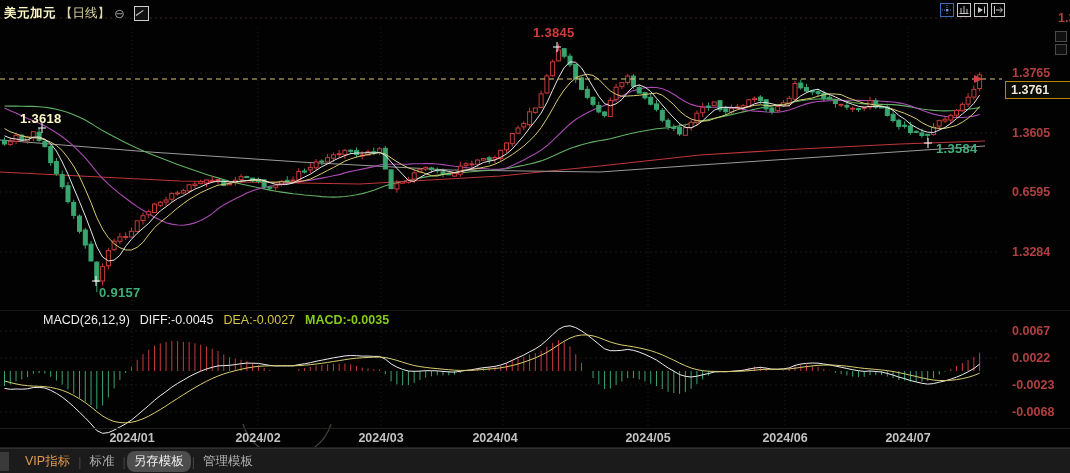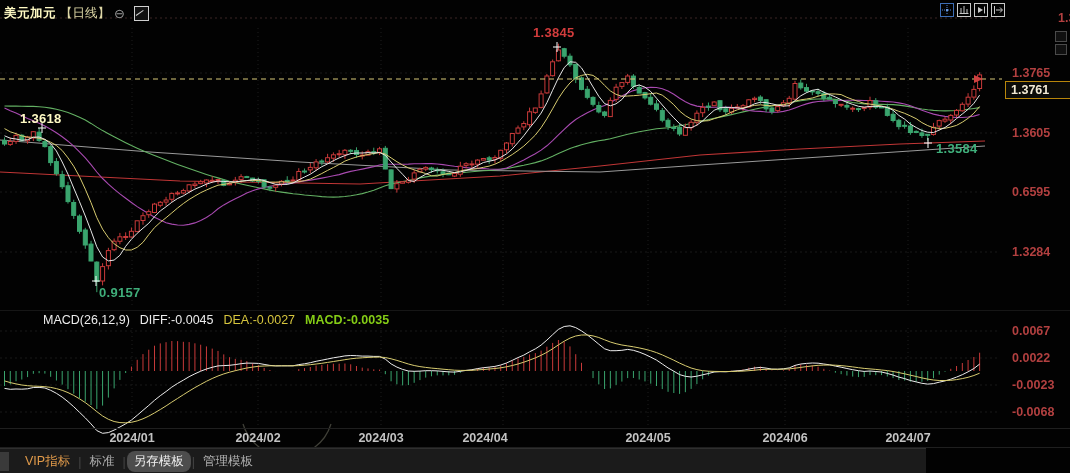--- a/index.html
+++ b/index.html
@@ -22,21 +22,21 @@
        background:#101010;}
   .axis-lbl{position:absolute;color:#b24040;font-size:12.5px;font-weight:bold;width:56px;}
   .xaxis-lbl{position:absolute;top:431px;color:#c2c2c2;font-size:12.5px;font-weight:bold;
        transform:translateX(-50%);}
   .ann{position:absolute;font-size:13px;font-weight:bold;letter-spacing:.3px;}
   .macd-hdr{position:absolute;left:4px;top:313px;display:flex;gap:10px;font-size:12.5px;margin-left:39px;}
   .price-tag{position:absolute;left:1005px;top:81px;width:64px;height:16px;
        border:1px solid #b8860b;background:#0b0b08;color:#f2ead6;font-size:12.5px;
        font-weight:bold;line-height:16px;padding-left:5px;}
   .hline{position:absolute;left:0;width:1070px;height:1px;background:#1f1f1f;}
-  .tabbar{position:absolute;left:0;top:448px;width:926px;height:25px;background:#1b1b1b;
+  .tabbar{position:absolute;left:0;top:448px;width:1070px;height:25px;background:#1b1b1b;
        border-top:1px solid #2f2f2f;display:flex;align-items:center;font-size:12.5px;}
   .tab-chip{width:9px;height:19px;background:#3a3a3a;margin-right:9px;}
   .tab{padding:2px 7px;cursor:default;}
   .tab-sep{color:#454545;margin:0 1px;}
   .tab.active{background:#4d4d4d;color:#f2f2f2;border-radius:8px;}
 </style>
 </head>
 <body>
 
 <div id="stage">
@@ -663,21 +663,21 @@
     <div class="axis-lbl" style="left: 1012px; top: 126px;">1.3605</div>
     <div class="axis-lbl" style="left: 1012px; top: 185px;">0.6595</div>
     <div class="axis-lbl" style="left: 1012px; top: 245px;">1.3284</div>
     <div class="axis-lbl" style="left: 1012px; top: 324px;">0.0067</div>
     <div class="axis-lbl" style="left: 1012px; top: 351px;">0.0022</div>
     <div class="axis-lbl" style="left: 1012px; top: 378px;">-0.0023</div>
     <div class="axis-lbl" style="left: 1012px; top: 405px;">-0.0068</div>
     <div class="xaxis-lbl" style="left: 132px; text-align: right;">2024/01</div>
     <div class="xaxis-lbl" style="left: 258px;">2024/02</div>
     <div class="xaxis-lbl" style="left: 381px;">2024/03</div>
-    <div class="xaxis-lbl" style="left: 485px;">2024/04</div>
+    <div class="xaxis-lbl" style="left: 495px;">2024/04</div>
     <div class="xaxis-lbl" style="left: 648px;">2024/05</div>
     <div class="xaxis-lbl" style="left: 785px;">2024/06</div>
     <div class="xaxis-lbl" style="left: 908px;">2024/07</div>
     <div class="ann" style="left: 20px; top: 111px; color: #fef9c3;">1.3618</div>
     <div class="ann" style="left: 533px; top: 25px; color: rgb(210, 60, 60);">1.3845</div>
     <div class="ann" style="left: 99px; top: 285px; color: rgb(63, 174, 122);">0.9157</div>
     <div class="ann" style="left: 936px; top: 141px; color: rgb(63, 174, 122);">1.3584</div>
   </div>
 
 </body></html>

